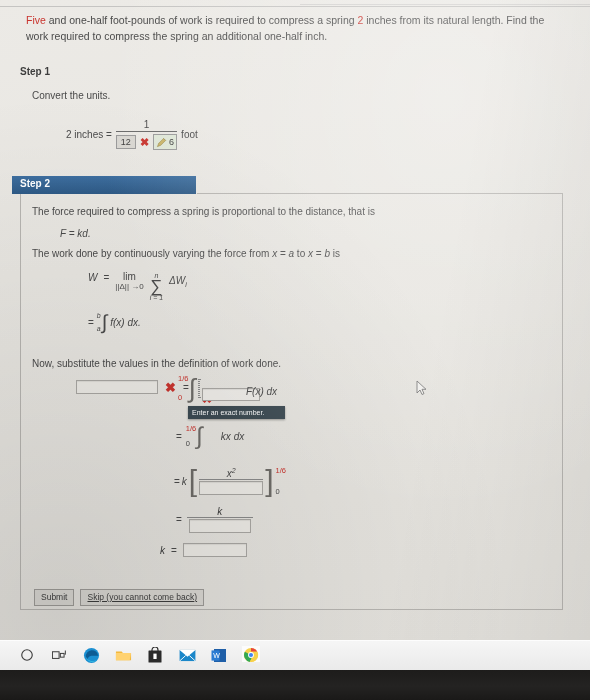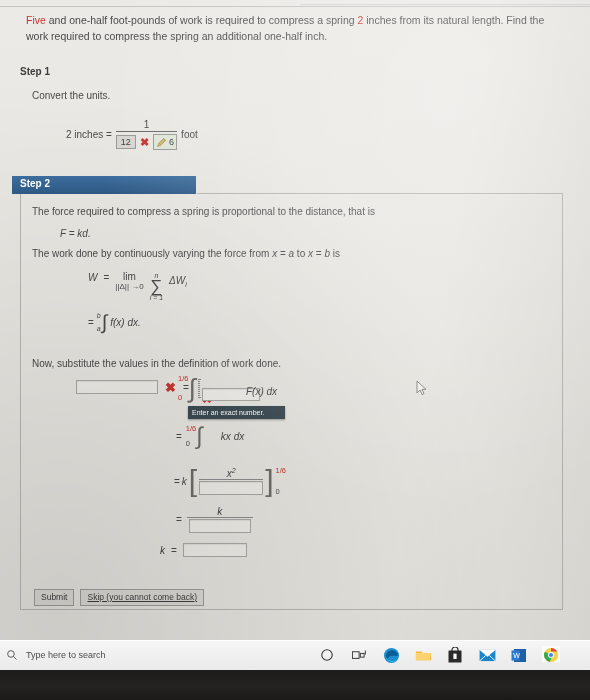--- a/index.html
+++ b/index.html
@@ -329,27 +329,20 @@
     <button class="btn">Submit</button>
     <button class="btn link">Skip (you cannot come back)</button>
   </div>
 
   <svg class="cursor" viewBox="0 0 12 16">
     <path d="M1 1 L1 13 L4 10 L6 14.5 L8 13.6 L6 9.3 L10 9.3 Z" fill="#f2f1ee" stroke="#6b6b6b" stroke-width="0.8"></path>
   </svg>
 </div>
 
 <div id="taskbar">
-  <div class="tb-search">
-    <svg width="12" height="12" viewBox="0 0 16 16">
-      <circle cx="6.6" cy="6.6" r="4.4" fill="none" stroke="#4c4c4c" stroke-width="1.2"></circle>
-      <line x1="9.9" y1="9.9" x2="14" y2="14" stroke="#4c4c4c" stroke-width="1.2"></line>
-    </svg>
-    <span class="tb-search-text" title="Type here to search">Type here to search</span>
-  </div>
   <div class="tb-icons">
     <span class="tb-ico">
       <svg width="14" height="14" viewBox="0 0 16 16">
           <circle cx="8" cy="8" r="6" fill="none" stroke="#3c3c3c" stroke-width="1.3"></circle>
         </svg>
     </span>
     <span class="tb-ico">
       <svg width="15" height="13" viewBox="0 0 18 14">
         <rect x="0.5" y="2.5" width="8" height="8" fill="none" stroke="#3c3c3c" stroke-width="1.2"></rect>
         <rect x="10" y="4.5" width="4.5" height="4.5" fill="none" stroke="#3c3c3c" stroke-width="1.2"></rect>

